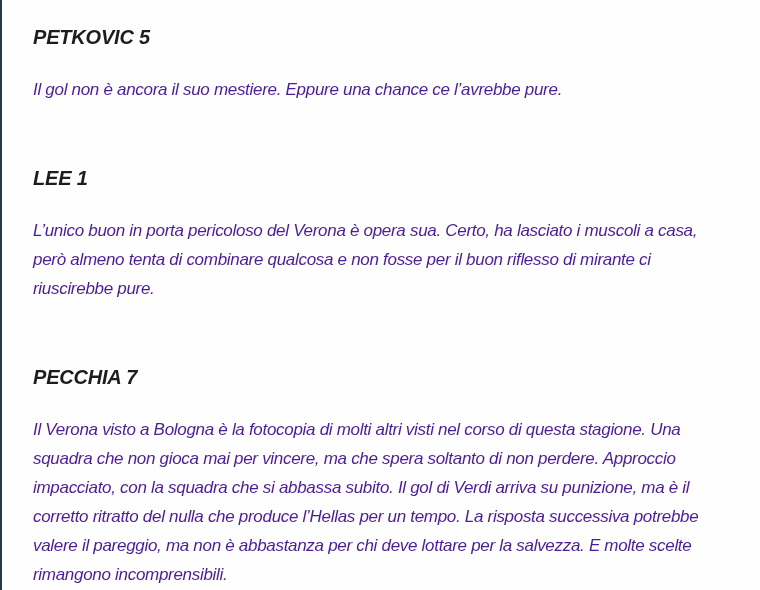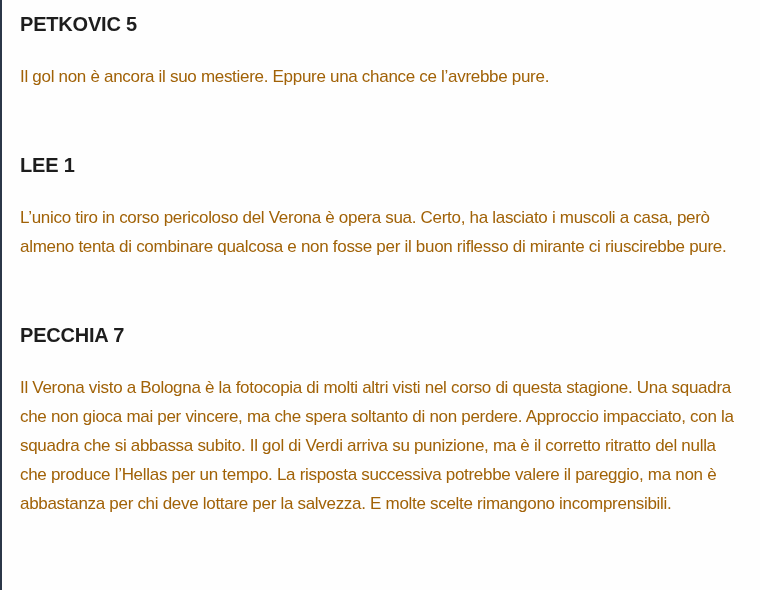--- a/index.html
+++ b/index.html
@@ -14,56 +14,57 @@
     background: #fefefe;
     border-left: 2px solid #2b3648;
     box-sizing: border-box;
     overflow: hidden;
     font-family: "Liberation Sans", sans-serif;
   }
   .content {
     padding: 12px 20px 0 18px;
   }
   .rating-section {
-    margin: 0;
+    margin: 13px;
+    font-style: italic;
   }
   .rating-heading {
     margin: 0 0 26px 0;
     font-size: 20px;
     line-height: 24px;
     font-weight: 700;
     letter-spacing: -0.2px;
     color: #1d1d1d;
   }
   .rating-body {
     margin: 0 0 62px 0;
     font-size: 17px;
     line-height: 29px;
     letter-spacing: -0.3px;
-    color: #a16207;
+    color: #4c1d95;
     max-width: 722px;
   }
   .rating-section:last-child .rating-body {
     margin-bottom: 0;
   }
 </style>
 </head>
 <body>
 
 <div class="page">
   <div class="content">
 
     <section class="rating-section">
       <h3 class="rating-heading">PETKOVIC 5</h3>
       <p class="rating-body">Il gol non è ancora il suo mestiere. Eppure una chance ce l’avrebbe pure.</p>
     </section>
 
     <section class="rating-section">
       <h3 class="rating-heading">LEE 1</h3>
-      <p class="rating-body">L’unico tiro in corso pericoloso del Verona è opera sua. Certo, ha lasciato i muscoli a casa, però almeno tenta di combinare qualcosa e non fosse per il buon riflesso di mirante ci riuscirebbe pure.</p>
+      <p class="rating-body">L’unico buon in porta pericoloso del Verona è opera sua. Certo, ha lasciato i muscoli a casa, però almeno tenta di combinare qualcosa e non fosse per il buon riflesso di mirante ci riuscirebbe pure.</p>
     </section>
 
     <section class="rating-section">
       <h3 class="rating-heading">PECCHIA 7</h3>
       <p class="rating-body">Il Verona visto a Bologna è la fotocopia di molti altri visti nel corso di questa stagione. Una squadra che non gioca mai per vincere, ma che spera soltanto di non perdere. Approccio impacciato, con la squadra che si abbassa subito. Il gol di Verdi arriva su punizione, ma è il corretto ritratto del nulla che produce l’Hellas per un tempo. La risposta successiva potrebbe valere il pareggio, ma non è abbastanza per chi deve lottare per la salvezza. E molte scelte rimangono incomprensibili.</p>
     </section>
 
   </div>
 </div>
 

